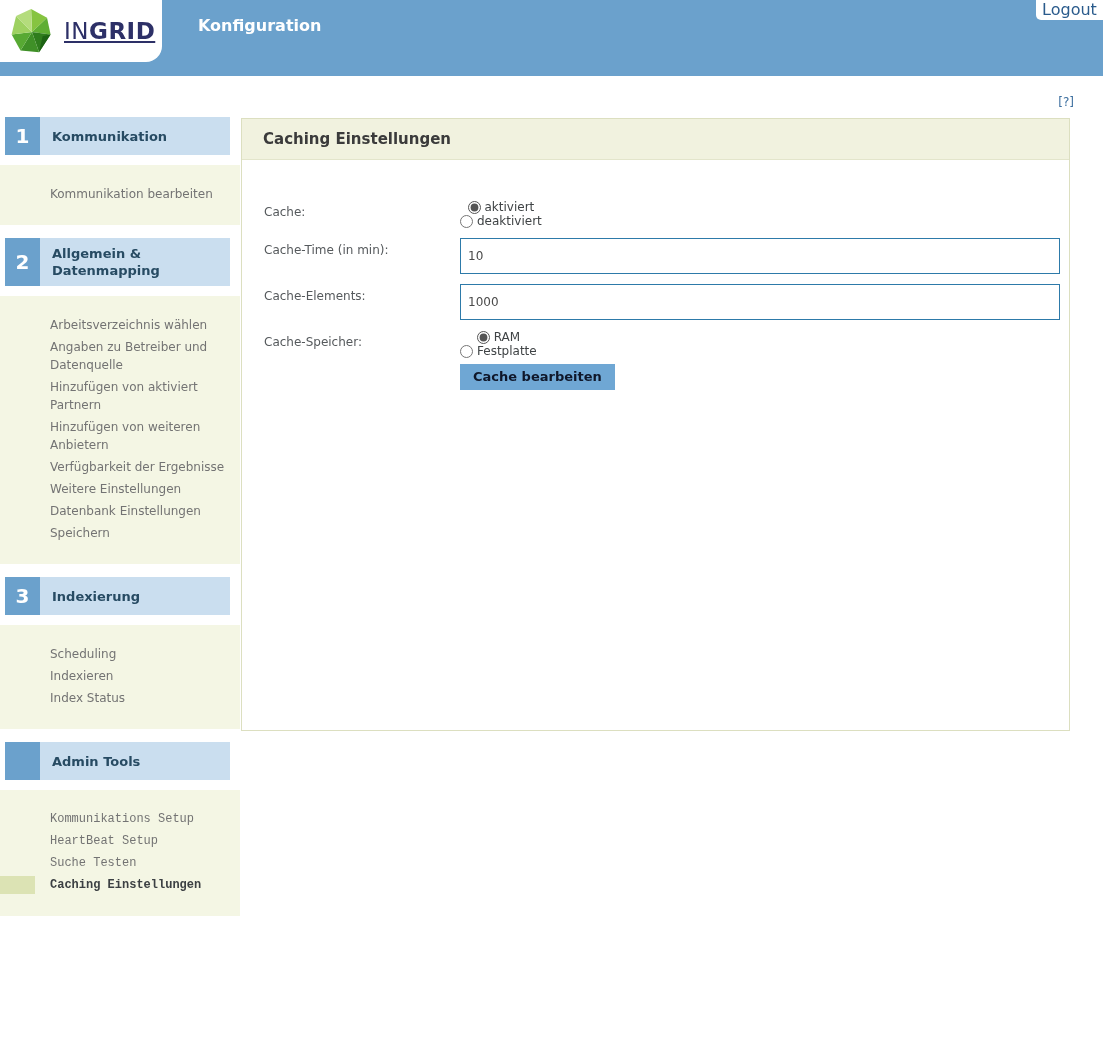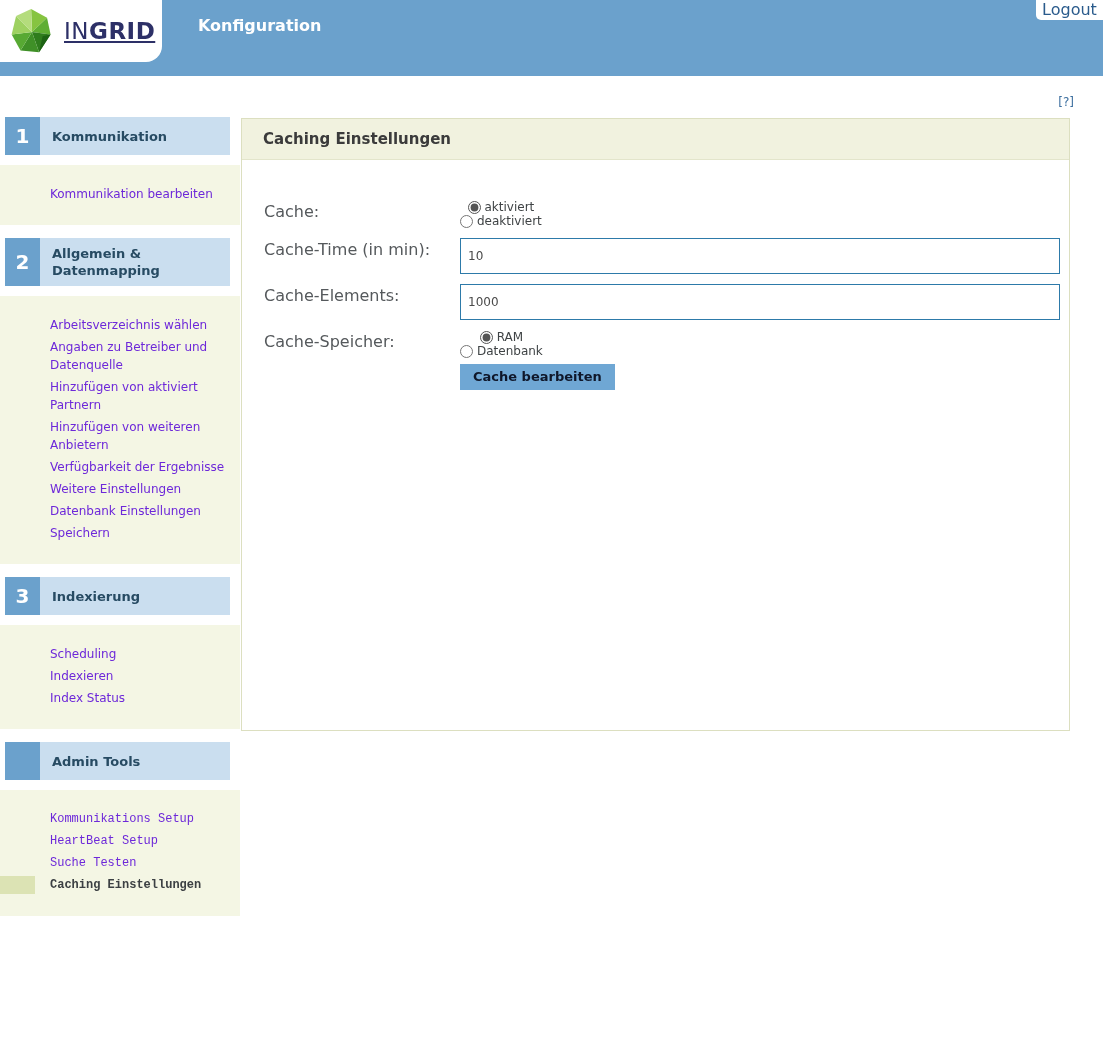--- a/index.html
+++ b/index.html
@@ -32,33 +32,33 @@
   .sec-head { display: flex; align-items: stretch; margin-bottom: 10px; }
   .sec-num { width: 35px; margin-left: 5px; background: #6ba1cc; color: #ffffff;
              font-size: 20px; font-weight: 700; display: flex; align-items: center;
              justify-content: center; flex: none; }
   .sec-bar { width: 190px; background: #cadeef; min-height: 38px; display: flex;
              align-items: center; padding: 7px 8px 7px 12px; }
   .sec-title { color: #274b63; font-size: 13px; font-weight: 700; line-height: 17px; }
   .links-panel { background: #f4f6e4; padding: 20px 0 18px 0; margin-bottom: 13px; }
   .links-panel.last { margin-bottom: 0; font-family: Liberation Mono, monospace; }
   .side-link { display: block; padding: 0 10px 0 50px; margin-bottom: 4px; font-size: 12px;
-               line-height: 18px; color: #6d28d9; text-decoration: none; cursor: pointer; }
+               line-height: 18px; color: #737373; text-decoration: none; cursor: pointer; }
   .side-link.active { font-weight: 700; color: #3c4043; cursor: default;
                background: linear-gradient(to right, #dce3b4 35px, rgba(0,0,0,0) 35px); }
 
   
   .main { width: 829px; margin-left: 1px; margin-top: 42px; border: 1px solid #dcdfc0;
           background: #ffffff; }
   .panel-title { background: #f1f2df; border-bottom: 1px solid #e3e5cb;
                  padding: 11px 21px; font-size: 15px; font-weight: 700; color: #3b3b3b; }
   .panel-body { padding: 40px 0 0 22px; min-height: 570px; }
   .form-row { display: flex; align-items: flex-start; margin-bottom: 10px; }
   .form-row.tight { margin-bottom: 6px; }
-  .f-label { width: 196px; flex: none; font-size: 16px; color: #55595c;
+  .f-label { width: 196px; flex: none; font-size: 12px; color: #55595c;
              line-height: 18px; padding-top: 3px; }
   .f-control { display: flex; align-items: center; flex-direction: column; }
   .radio-label { display: inline-flex; align-items: center; margin-right: 6px;
                  font-size: 12px; color: #3f4345; cursor: pointer; }
   .radio-label input { width: 13px; height: 13px; margin: 0 4px 0 0; accent-color: #555; }
   .text-input { width: 600px; height: 36px; border: 1px solid #2d7aa9; background: #fff;
                 font-family: "DejaVu Sans", "Liberation Sans", sans-serif;
                 font-size: 12px; color: #4a4a4a; padding: 2px 7px; }
   .submit-btn { background: #6fa7d4; color: #0f172a; border: none; font-weight: 700;
                 font-size: 13px; padding: 5px 13px 6px 13px; cursor: pointer;
@@ -182,21 +182,21 @@
 
         <div class="form-row tight">
           <div class="f-label">Cache-Speicher:</div>
           <div class="f-control">
             <label class="radio-label">
               <input type="radio" name="speicher" checked="" style="">
               <span>RAM</span>
             </label>
             <label class="radio-label">
               <input type="radio" name="speicher" style="">
-              <span>Datenbank</span>
+              <span>Festplatte</span>
             </label>
           </div>
         </div>
 
         <div class="form-row">
           <div class="f-label"></div>
           <div class="f-control">
             <button class="submit-btn">Cache bearbeiten</button>
           </div>
         </div>

